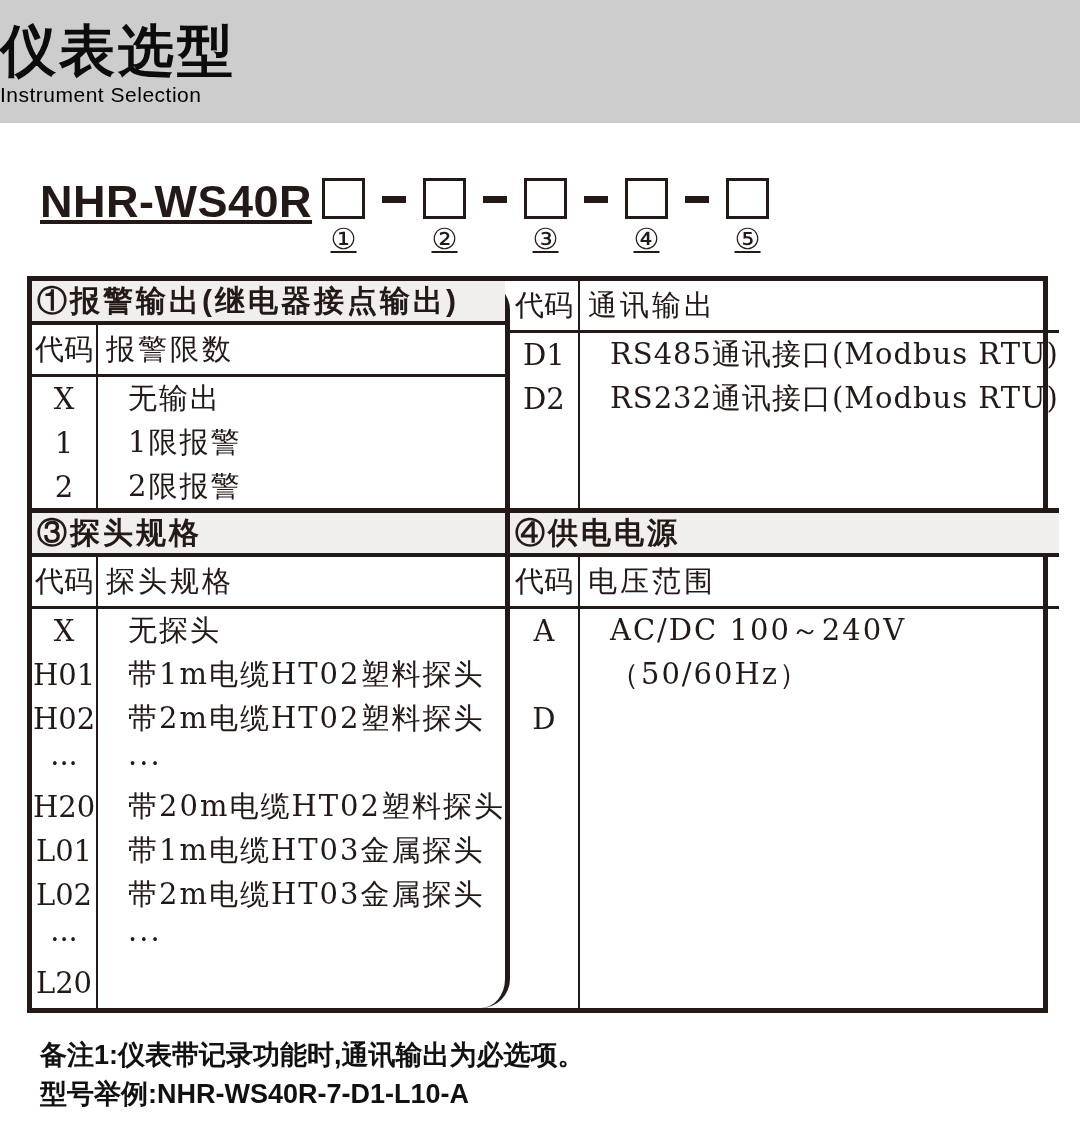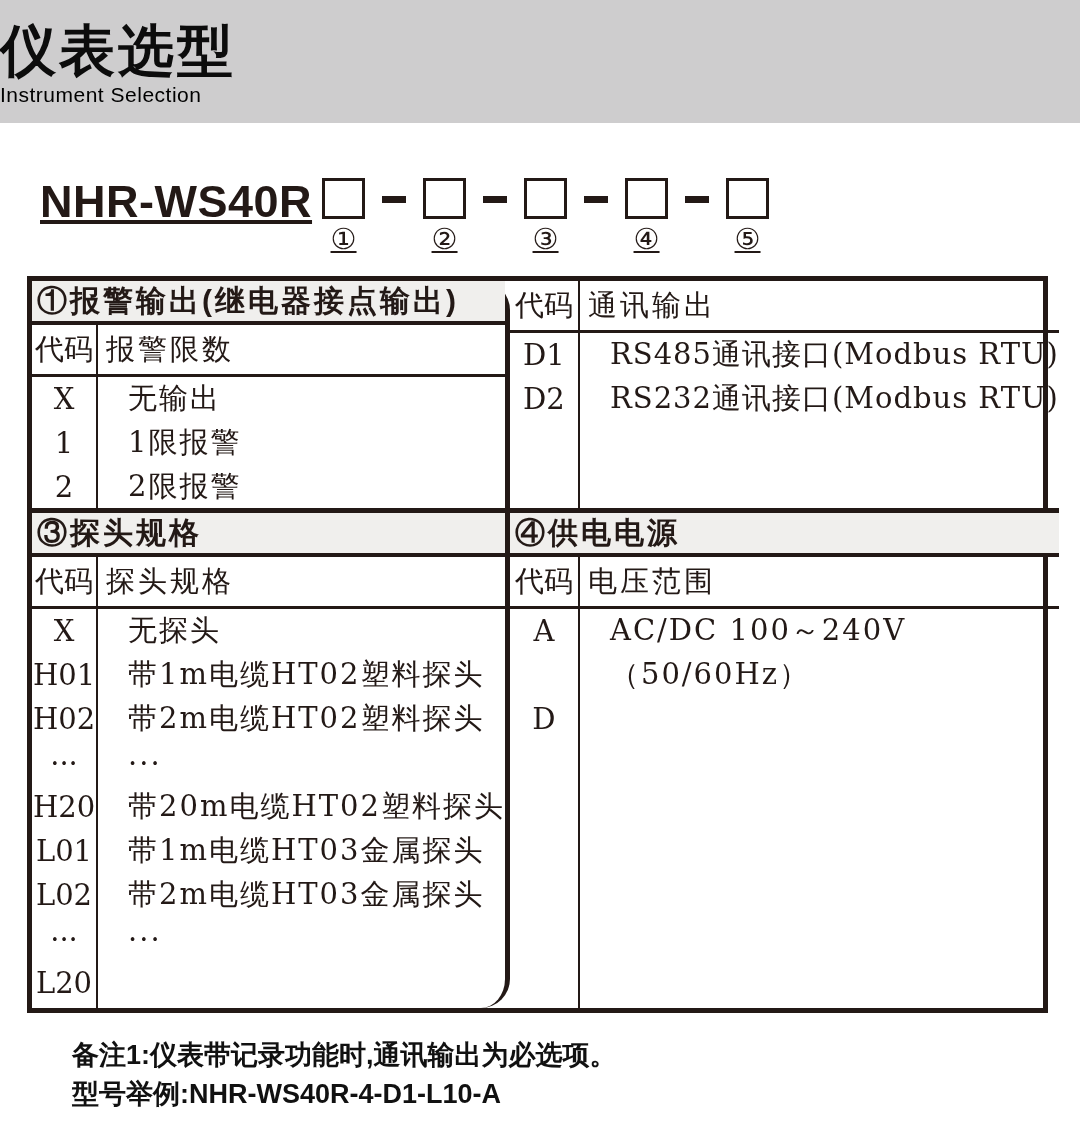--- a/index.html
+++ b/index.html
@@ -55,21 +55,21 @@
   .desc-hd { flex:1; display:flex; align-items:center; padding-left:8px; letter-spacing:3px;font-family:Liberation Serif, serif; }
 
   .data { flex:1; display:flex; font-family:"DejaVu Serif","Liberation Serif", serif; font-size:29px; }
   .code-col { width:var(--codew); flex:none; border-right:2px solid #231916; display:flex; flex-direction:column; }
   .desc-col { flex:1; display:flex; flex-direction:column;padding-left:21px; }
   .code-col .line { height:44px; flex:none; display:flex; align-items:center; justify-content:center; }
   .desc-col .line { height:44px; flex:none; display:flex; align-items:center; padding-left:9px; letter-spacing:2px; white-space:nowrap; }
   .tight .line { letter-spacing:1px; }
 
   
-  .notes { position:absolute; left:40px; top:1036px; font-size:27px; font-weight:700; line-height:39px; color:#111111;margin-left:32px; }
+  .notes { position:absolute; left:40px; top:1036px; font-size:27px; font-weight:700; line-height:39px; color:#111111; }
 </style>
 </head>
 <body>
 
 <div class="banner">
   <div class="banner-title">仪表选型</div>
   <div class="banner-sub">Instrument Selection</div>
 </div>
 
 <div class="model-line">
@@ -192,14 +192,14 @@
           <div class="line">AC/DC 100～240V</div>
           <div class="line">（50/60Hz）</div>
         </div>
       </div>
     </div>
   </div>
 </div>
 
 <div class="notes">
   <div>备注1:仪表带记录功能时,通讯输出为必选项。</div>
-  <div>型号举例:NHR-WS40R-4-D1-L10-A</div>
+  <div>型号举例:NHR-WS40R-7-D1-L10-A</div>
 </div>
 
 </body></html>

